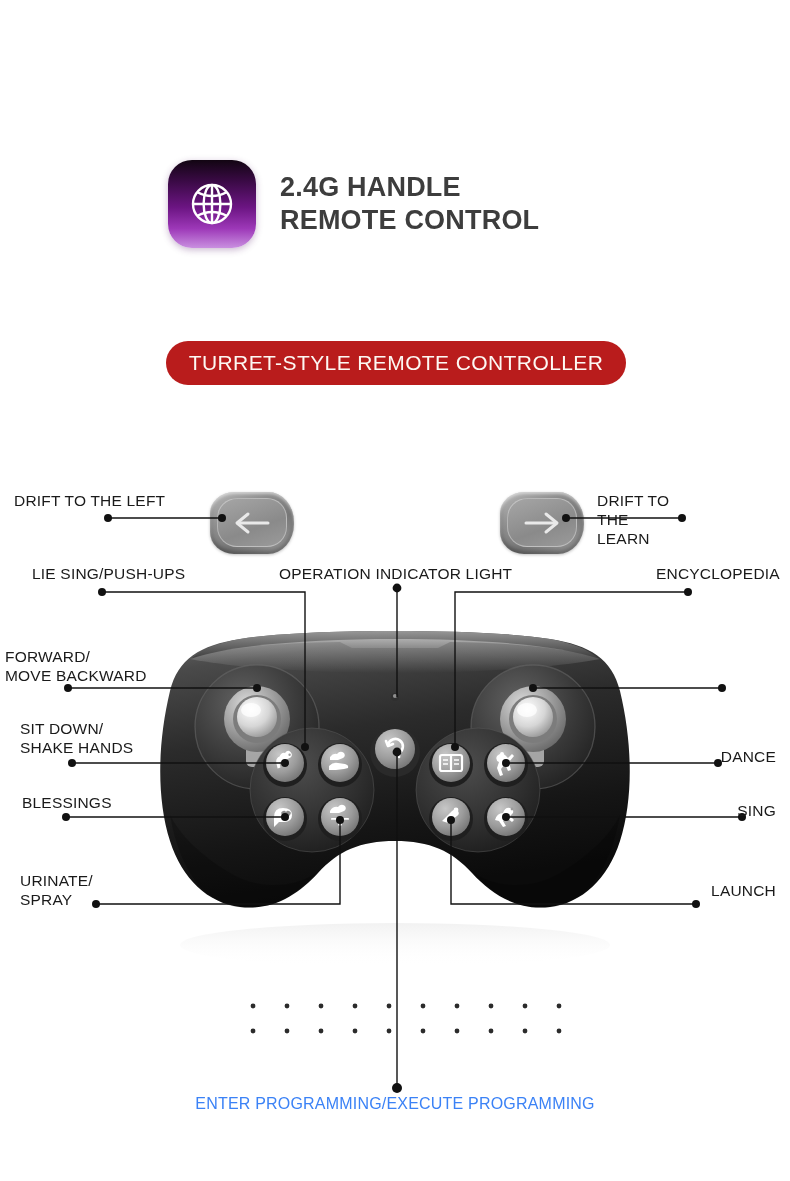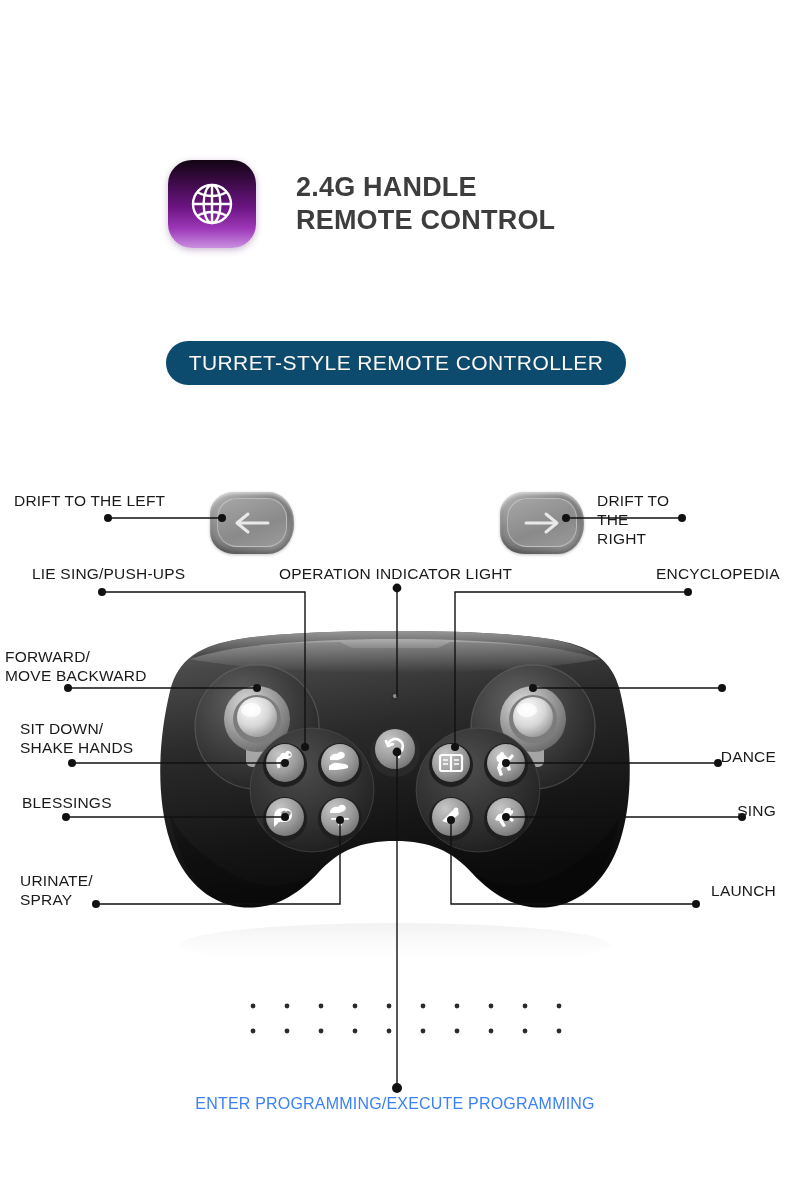--- a/index.html
+++ b/index.html
@@ -19,30 +19,30 @@
   .hdr-rule-l{position:absolute;left:118px;top:73px;width:110px;height:2px;background:#b7b7b7;}
   .hdr-rule-r{position:absolute;left:612px;top:73px;width:106px;height:2px;background:#b7b7b7;}
   .hdr-dash{position:absolute;left:212px;top:33px;width:0;height:70px;border-left:1px dashed #8c8c8c;}
   .hdr-tick{position:absolute;left:206px;top:32px;width:13px;height:2px;background:#2a2a2a;}
   .hdr-mark{position:absolute;left:228px;top:34px;width:8px;height:8px;
     background:#1b1b1b;border-radius:60% 10% 55% 20%;transform:rotate(-12deg);}
   .hdr-title{position:absolute;left:258px;top:35px;width:460px;
     font-size:28px;font-weight:bold;line-height:1.25;letter-spacing:.1px;color:#0d0d0d;}
 
   
-  .brand{position:absolute;left:168px;top:160px;display:flex;align-items:center;gap:40px;}
+  .brand{position:absolute;left:168px;top:160px;display:flex;align-items:center;gap:24px;}
   .brand-badge{width:88px;height:88px;border-radius:24px;
     background:linear-gradient(180deg,#120512 0%,#3a0a45 24%,#6c1583 54%,#9d38b8 78%,#c98fe0 100%);
     display:flex;align-items:center;justify-content:center;
     box-shadow:0 2px 7px rgba(80,20,100,.30);}
   .brand-text{font-size:27px;font-weight:bold;line-height:1.22;color:#3d3d3d;letter-spacing:.2px;white-space:pre-line;}
 
   
   .pill{position:absolute;left:166px;top:341px;width:460px;height:44px;
-    background:#0c4a6e;border-radius:24px;display:flex;align-items:center;justify-content:center;}
+    background:#b91c1c;border-radius:24px;display:flex;align-items:center;justify-content:center;}
   .pill span{color:#fdf8f3;font-size:21px;letter-spacing:.4px;}
 
   
   .diagram{position:absolute;left:0;top:470px;width:671px;height:680px;}
 
   
   .shoulder{position:absolute;width:84px;height:62px;}
   .shoulder .cap{position:absolute;inset:0;border-radius:24px 26px 26px 24px/22px 30px 30px 22px;
     background:linear-gradient(150deg,#b9b9b9 0%,#8e8e8e 34%,#787878 62%,#a2a2a2 100%);
     box-shadow:inset 0 2px 3px rgba(255,255,255,.55),inset 0 -3px 5px rgba(0,0,0,.35),0 1px 3px rgba(0,0,0,.25);}
@@ -395,21 +395,21 @@
             <circle cx="423" cy="561" r="2.4"></circle>
           <circle cx="457" cy="561" r="2.4"></circle>
             <circle cx="491" cy="561" r="2.4"></circle>
           <circle cx="525" cy="561" r="2.4"></circle>
             <circle cx="559" cy="561" r="2.4"></circle>
         </g>
       </g>
     </svg>
 
     <div class="lbl" style="left:14px;top:22px;">DRIFT TO THE LEFT</div>
-    <div class="lbl" style="left:597px;top:22px;">DRIFT TO THE RIGHT</div>
+    <div class="lbl" style="left:597px;top:22px;">DRIFT TO THE LEARN</div>
 
     <div class="lbl" style="left:32px;top:95px;">LIE SING/PUSH-UPS</div>
     <div class="lbl" style="left:279px;top:95px;">OPERATION INDICATOR LIGHT</div>
     <div class="lbl" style="left:626px;top:95px;margin-left:30px;">ENCYCLOPEDIA</div>
 
     <div class="lbl" style="left:5px;top:178px;">FORWARD/
 MOVE BACKWARD</div>
 
     <div class="lbl" style="left:20px;top:250px;">SIT DOWN/
 SHAKE HANDS</div>

